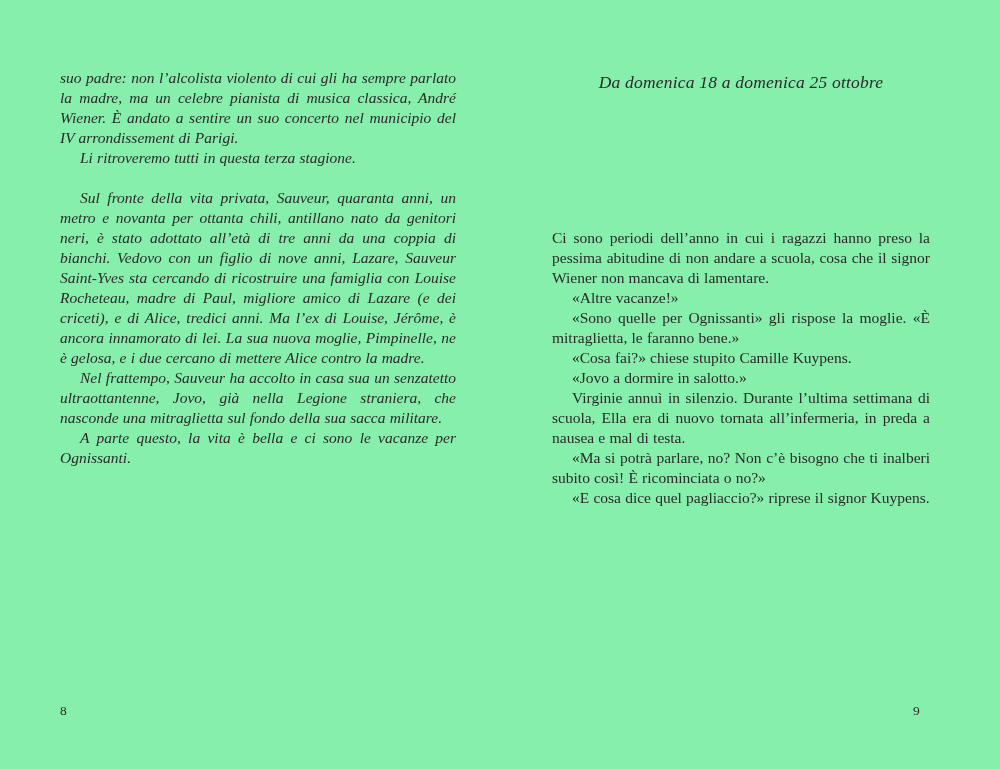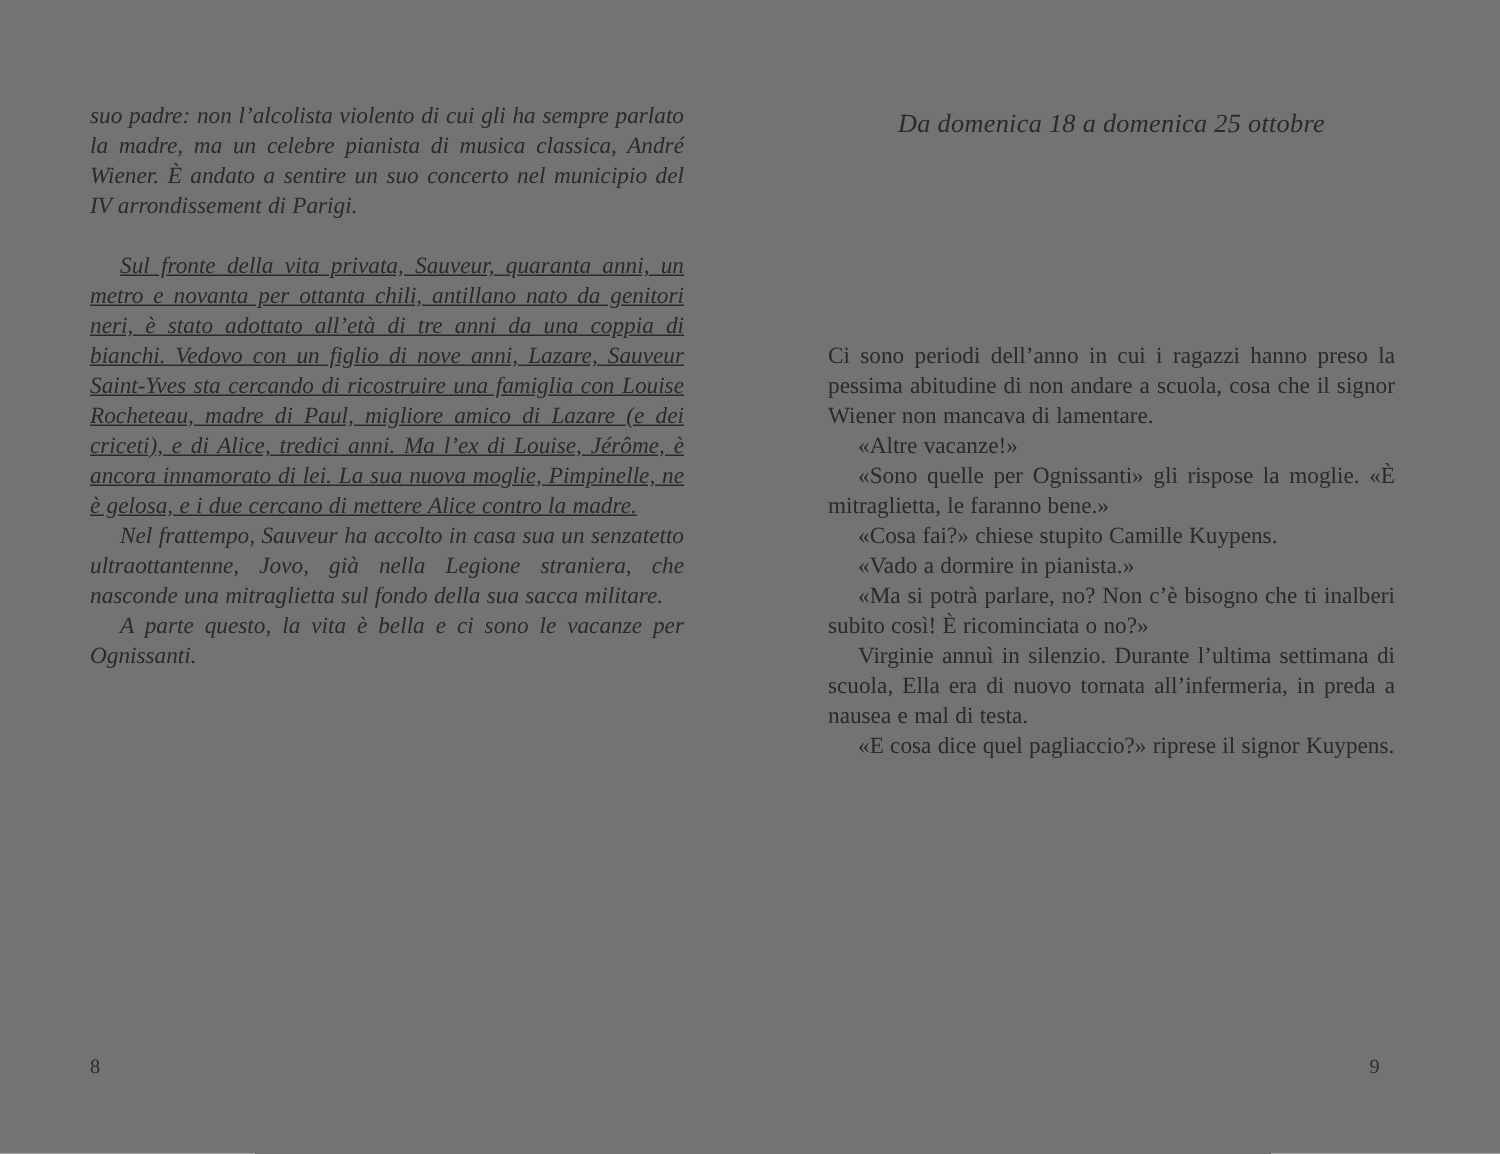--- a/index.html
+++ b/index.html
@@ -5,21 +5,21 @@
   * { margin: 0; padding: 0; box-sizing: border-box; }
   html, body { background: #ffffff; }
   body {
     position: relative;
     width: 1000px;
     height: 769px;
     overflow: hidden;
     font-family: "Liberation Serif", serif;
     color: #2b2a28;
   }
-  .spread { position: absolute; inset: 0; background: #737373; }
+  .spread { position: absolute; inset: 0; background: #86efac; }
   .page { position: absolute; top: 0; height: 769px; }
   .page-left  { left: 0;   width: 500px; }
   .page-right { left: 484px; width: 500px; }
 
   .text-block {
     position: absolute;
     font-size: 15.5px;
     line-height: 20px;
   }
   .page-left .text-block {
@@ -30,21 +30,21 @@
     left: 68px; top: 228px; width: 378px;
   }
 
   .para {
     text-align: justify;
     hyphens: auto;
     -webkit-hyphens: auto;
     word-spacing: 0.02em;
   }
   .para.indent { text-indent: 20px; }
-  .para.gap-before { margin-top: 20px; text-decoration: underline; }
+  .para.gap-before { margin-top: 20px; }
 
   .chapter-heading {
     position: absolute;
     left: 68px; top: 70px; width: 378px;
     font-style: italic;
     font-weight: normal;
     font-size: 17.5px;
     line-height: 24px;
     text-align: center;
     letter-spacing: 0.2px;
@@ -60,35 +60,36 @@
   .folio-right { left: 429px; }
 </style>
 </head>
 <body style="color: rgb(43, 42, 40); background: rgb(255, 255, 255);">
 
 <div class="spread">
 
   <section class="page page-left">
     <div class="text-block" id="left-paras">
         <p class="para">suo padre: non l’alcolista violento di cui gli ha sempre parlato la madre, ma un celebre pianista di musica classica, André Wiener. È andato a sentire un suo concerto nel municipio del IV arrondissement di Parigi.</p>
+        <p class="para indent">Li ritroveremo tutti in questa terza stagione.</p>
         <p class="para indent gap-before">Sul fronte della vita privata, Sauveur, quaranta anni, un metro e novanta per ottanta chili, antillano nato da genitori neri, è stato adottato all’età di tre anni da una coppia di bianchi. Vedovo con un figlio di nove anni, Lazare, Sauveur Saint-Yves sta cercando di ricostruire una famiglia con Louise Rocheteau, madre di Paul, migliore amico di Lazare (e dei criceti), e di Alice, tredici anni. Ma l’ex di Louise, Jérôme, è ancora innamorato di lei. La sua nuova moglie, Pimpinelle, ne è gelosa, e i due cercano di mettere Alice contro la madre.</p>
         <p class="para indent">Nel frattempo, Sauveur ha accolto in casa sua un senzatetto ultraottantenne, Jovo, già nella Legione straniera, che nasconde una mitraglietta sul fondo della sua sacca militare.</p>
         <p class="para indent">A parte questo, la vita è bella e ci sono le vacanze per Ognissanti.</p>
       </div>
     <div class="folio folio-left">8</div>
   </section>
 
   <section class="page page-right">
     <h2 class="chapter-heading">Da domenica 18 a domenica 25 ottobre</h2>
     <div class="text-block" id="right-paras">
         <p class="para">Ci sono periodi dell’anno in cui i ragazzi hanno preso la pessima abitudine di non andare a scuola, cosa che il signor Wiener non mancava di lamentare.</p>
         <p class="para indent">«Altre vacanze!»</p>
         <p class="para indent">«Sono quelle per Ognissanti» gli rispose la moglie. «È mitraglietta, le faranno bene.»</p>
         <p class="para indent">«Cosa fai?» chiese stupito Camille Kuypens.</p>
-        <p class="para indent">«Vado a dormire in pianista.»</p>
+        <p class="para indent">«Jovo a dormire in salotto.»</p>
+        <p class="para indent">Virginie annuì in silenzio. Durante l’ultima settimana di scuola, Ella era di nuovo tornata all’infermeria, in preda a nausea e mal di testa.</p>
         <p class="para indent">«Ma si potrà parlare, no? Non c’è bisogno che ti inalberi subito così! È ricominciata o no?»</p>
-        <p class="para indent">Virginie annuì in silenzio. Durante l’ultima settimana di scuola, Ella era di nuovo tornata all’infermeria, in preda a nausea e mal di testa.</p>
         <p class="para indent">«E cosa dice quel pagliaccio?» riprese il signor Kuypens.</p>
       </div>
     <div class="folio folio-right">9</div>
   </section>
 
 </div>
 
 </body></html>

